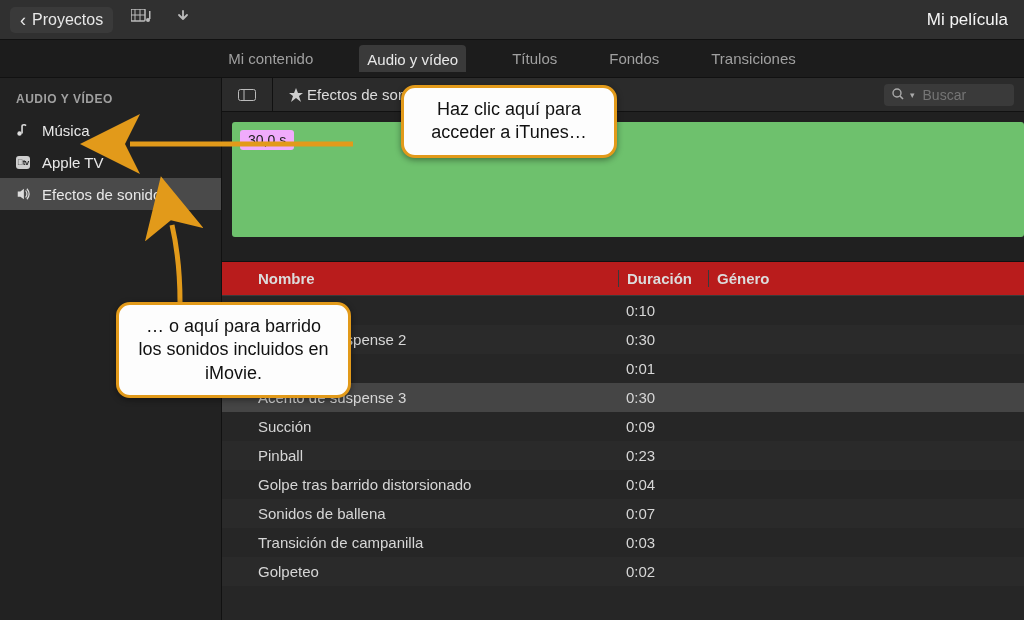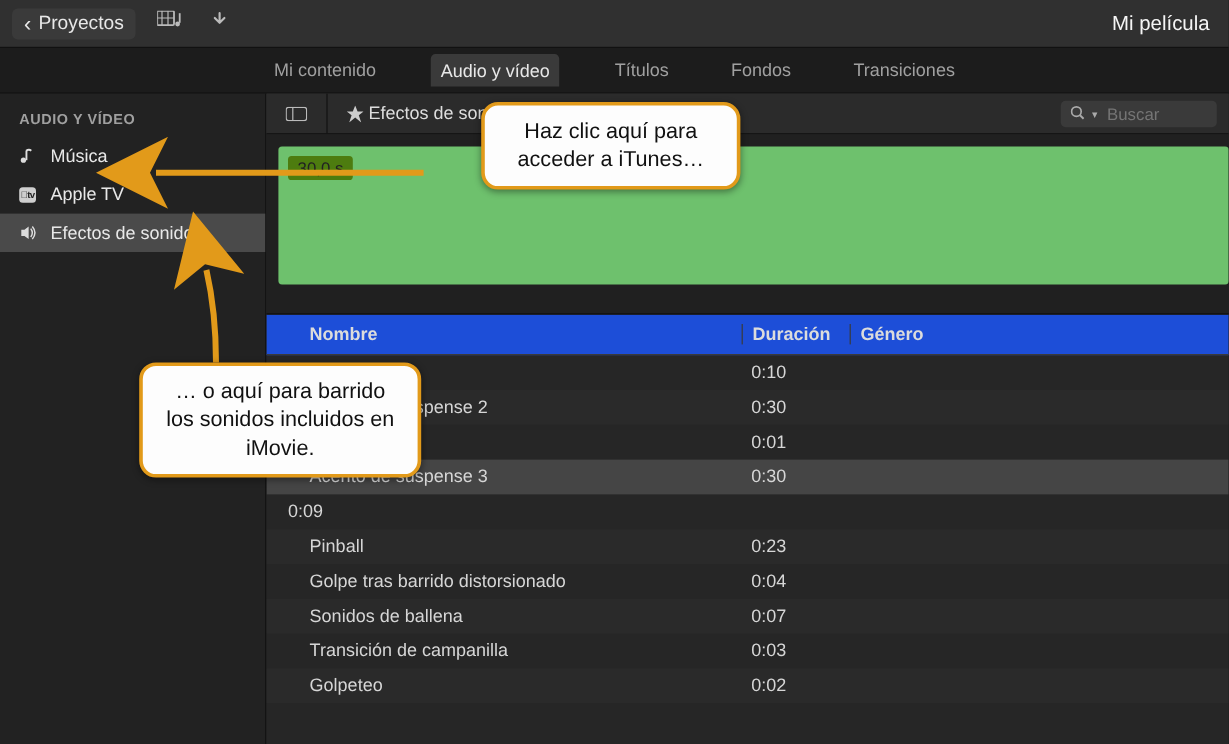--- a/index.html
+++ b/index.html
@@ -83,28 +83,28 @@
     overflow:hidden;
   }
   .wave-bg {
     position:absolute; left:10px; right:0; top:10px; bottom:24px;
     background: var(--accent-green); border-radius:3px; overflow:hidden;
   }
   .wave-noise {
     position:absolute; left:0; right:0; bottom:0; top:0;
   }
   .time-tag {
-    position:absolute; left:18px; top:18px; background:#4d7c0f; color:#222;
+    position:absolute; left:18px; top:18px; background:#f0abfc; color:#222;
     font-size:14px; padding:2px 8px; border-radius:3px;
   }
   
   .table { flex:1; display:flex; flex-direction:column; font-size:15px; color:var(--text-mid); overflow:hidden;}
   .thead {
     display:flex; padding:8px 10px; border-bottom:1px solid #3a3a3a; font-weight:600; color:#dcdcdc;
-    background:#1d4ed8;
+    background:#b91c1c;
   }
   .col-n { flex: 0 0 386px; padding-left:26px; }
   .col-d { flex: 0 0 90px; border-left:1px solid #3a3a3a; padding-left:8px;}
   .col-g { flex: 1; border-left:1px solid #3a3a3a; padding-left:8px;}
   .tbody { flex:1; overflow:hidden; }
   .trow {
     display:flex; padding:6px 10px; color:#d6d6d6; align-items:center;
   }
   .trow:nth-child(even) { background:#2a2a2a; }
   .trow.sel { background: var(--row-sel); }
@@ -249,20 +249,21 @@
             <div class="col-n"></div>
             <div class="col-d">0:01</div>
             <div class="col-g"></div>
           </div>
           <div class="trow sel">
             <div class="col-n">Acento de suspense 3</div>
             <div class="col-d">0:30</div>
             <div class="col-g"></div>
           </div>
           <div class="trow">
+            <div class="col-n">Succión</div>
             <div class="col-d">0:09</div>
             <div class="col-g"></div>
           </div>
           <div class="trow">
             <div class="col-n">Pinball</div>
             <div class="col-d">0:23</div>
             <div class="col-g"></div>
           </div>
           <div class="trow">
             <div class="col-n">Golpe tras barrido distorsionado</div>

